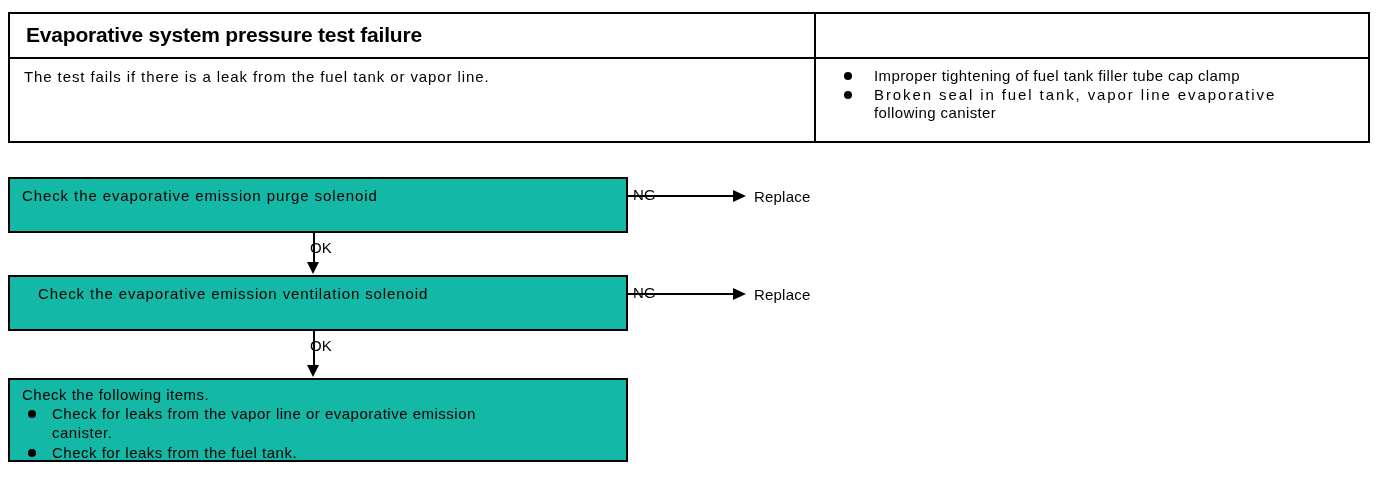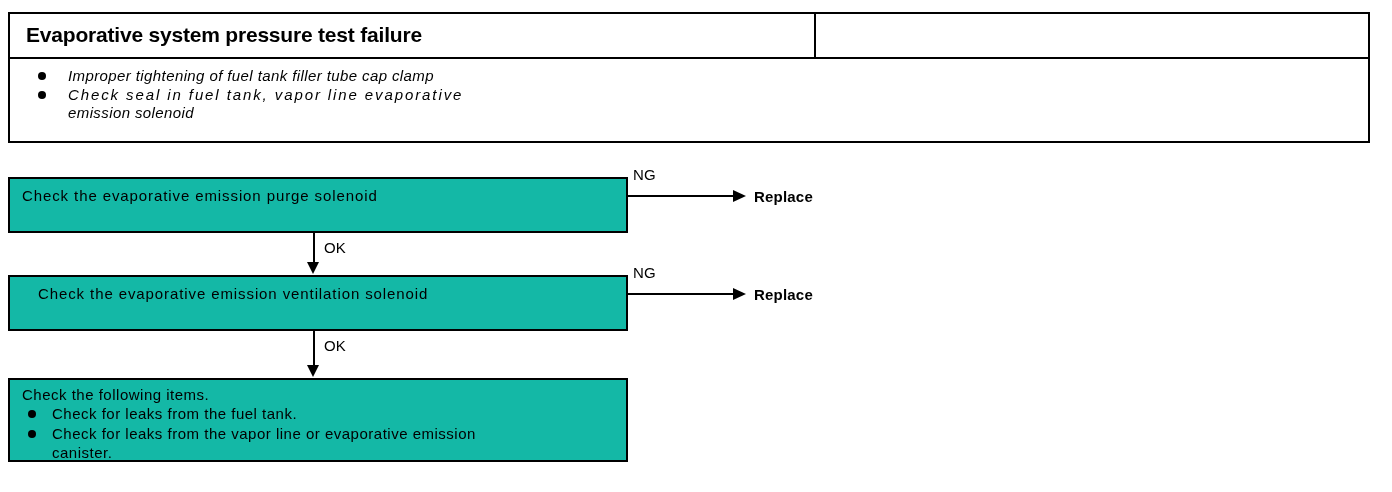--- a/index.html
+++ b/index.html
@@ -61,21 +61,20 @@
     padding: 9px 0 0 14px;
     letter-spacing: 0.9px;
     white-space: nowrap;
   }
   ul.cause-list {
     list-style: none;
     margin: 0;
     padding: 8px 8px 0 28px;
     font-size: 15px;
     letter-spacing: 0.4px;
-    font-style: italic;
   }
   ul.cause-list li {
     position: relative;
     padding-left: 30px;
     line-height: 18px;
     margin-bottom: 1px;
   }
   ul.cause-list li .bullet {
     position: absolute;
     left: 0;
@@ -163,28 +162,29 @@
     border-top: 6px solid transparent;
     border-bottom: 6px solid transparent;
   }
   #ng-head-1 { left: 733px; top: 190px; }
   #ng-head-2 { left: 733px; top: 288px; }
 
   .ng-label {
     position: absolute;
     font-size: 15px;
     letter-spacing: 0.2px;
+    margin-top: 20px;
   }
   #ng-label-1 { left: 633px; top: 166px; }
   #ng-label-2 { left: 633px; top: 264px; }
 
   .replace-label {
     position: absolute;
     font-size: 15px;
-    font-weight: bold;
+    font-weight: normal;
     letter-spacing: 0.2px;
   }
   #replace-1 { left: 754px; top: 188px; }
   #replace-2 { left: 754px; top: 286px; }
 
   
   .ok-line {
     position: absolute;
     left: 313px;
     width: 2px;
@@ -200,50 +200,53 @@
     height: 0;
     border-top: 12px solid #000;
     border-left: 6px solid transparent;
     border-right: 6px solid transparent;
   }
   #ok-head-1 { top: 262px; }
   #ok-head-2 { top: 365px; }
 
   .ok-label {
     position: absolute;
-    left: 324px;
+    left: 310px;
     font-size: 15px;
     letter-spacing: 0.2px;
   }
   #ok-label-1 { top: 239px; }
   #ok-label-2 { top: 337px; }
 </style>
 </head>
 <body>
 
 <div class="diag-table">
 
   <div class="table-head-row">
     <div class="col-left">
       <div class="head-text">Evaporative system pressure test failure</div>
     </div>
   </div>
 
   <div class="table-body-row">
+    <div class="col-left">
+      <div class="body-text">The test fails if there is a leak from the fuel tank or vapor line.</div>
+    </div>
     <div class="col-right">
       <ul class="cause-list">
         <li>
           <span class="bullet"></span>
           <span>Improper tightening of fuel tank filler tube cap clamp</span>
         </li>
         <li>
           <span class="bullet"></span>
-          <span class="cause-line-2">Check seal in fuel tank, vapor line evaporative</span>
+          <span class="cause-line-2">Broken seal in fuel tank, vapor line evaporative</span>
           <br>
-          <span>emission solenoid</span>
+          <span>following canister</span>
         </li>
       </ul>
     </div>
   </div>
 
 </div>
 
 <div class="flow">
 
   <div class="fbox" id="fbox-1">
@@ -266,26 +269,26 @@
   <div class="ng-label" id="ng-label-2">NG</div>
   <div class="replace-label" id="replace-2">Replace</div>
 
   <div class="ok-line" id="ok-line-2"></div>
   <div class="ok-head" id="ok-head-2"></div>
   <div class="ok-label" id="ok-label-2">OK</div>
 
   <div class="fbox" id="fbox-3">
     <div class="fbox-lead">Check the following items.</div>
     <ul class="check-list">
-      <li>
-        <span class="bullet"></span>
-        <span>Check for leaks from the fuel tank.</span>
-      </li>
       <li>
         <span class="bullet"></span>
         <span>Check for leaks from the vapor line or evaporative emission</span>
         <br>
         <span>canister.</span>
       </li>
+      <li>
+        <span class="bullet"></span>
+        <span>Check for leaks from the fuel tank.</span>
+      </li>
     </ul>
   </div>
 
 </div>
 
 </body></html>

